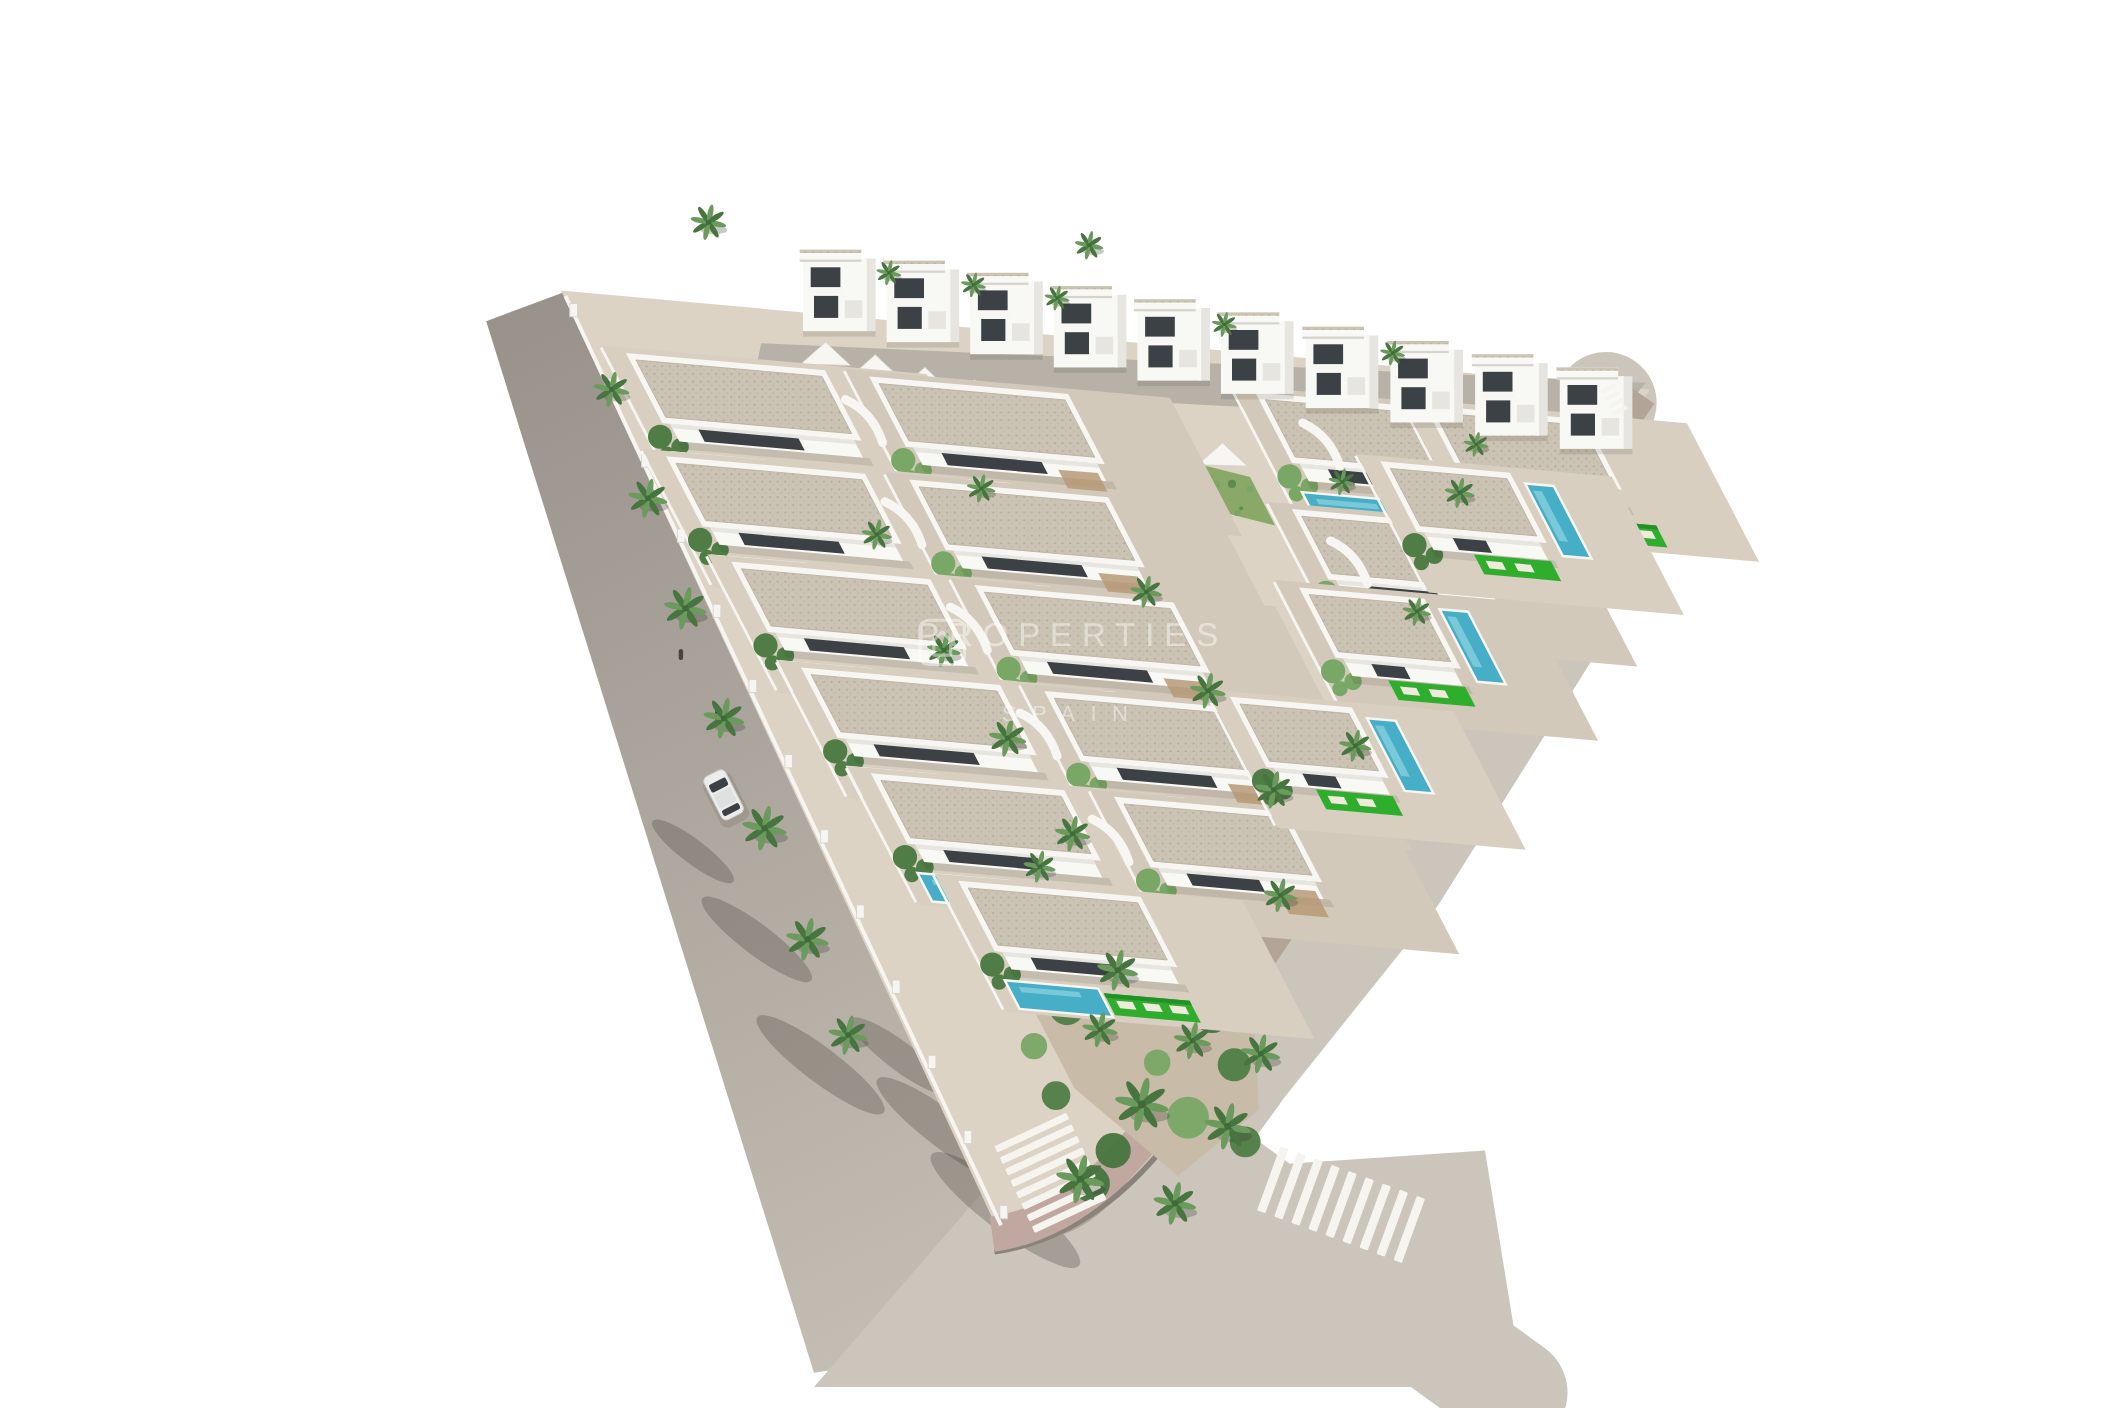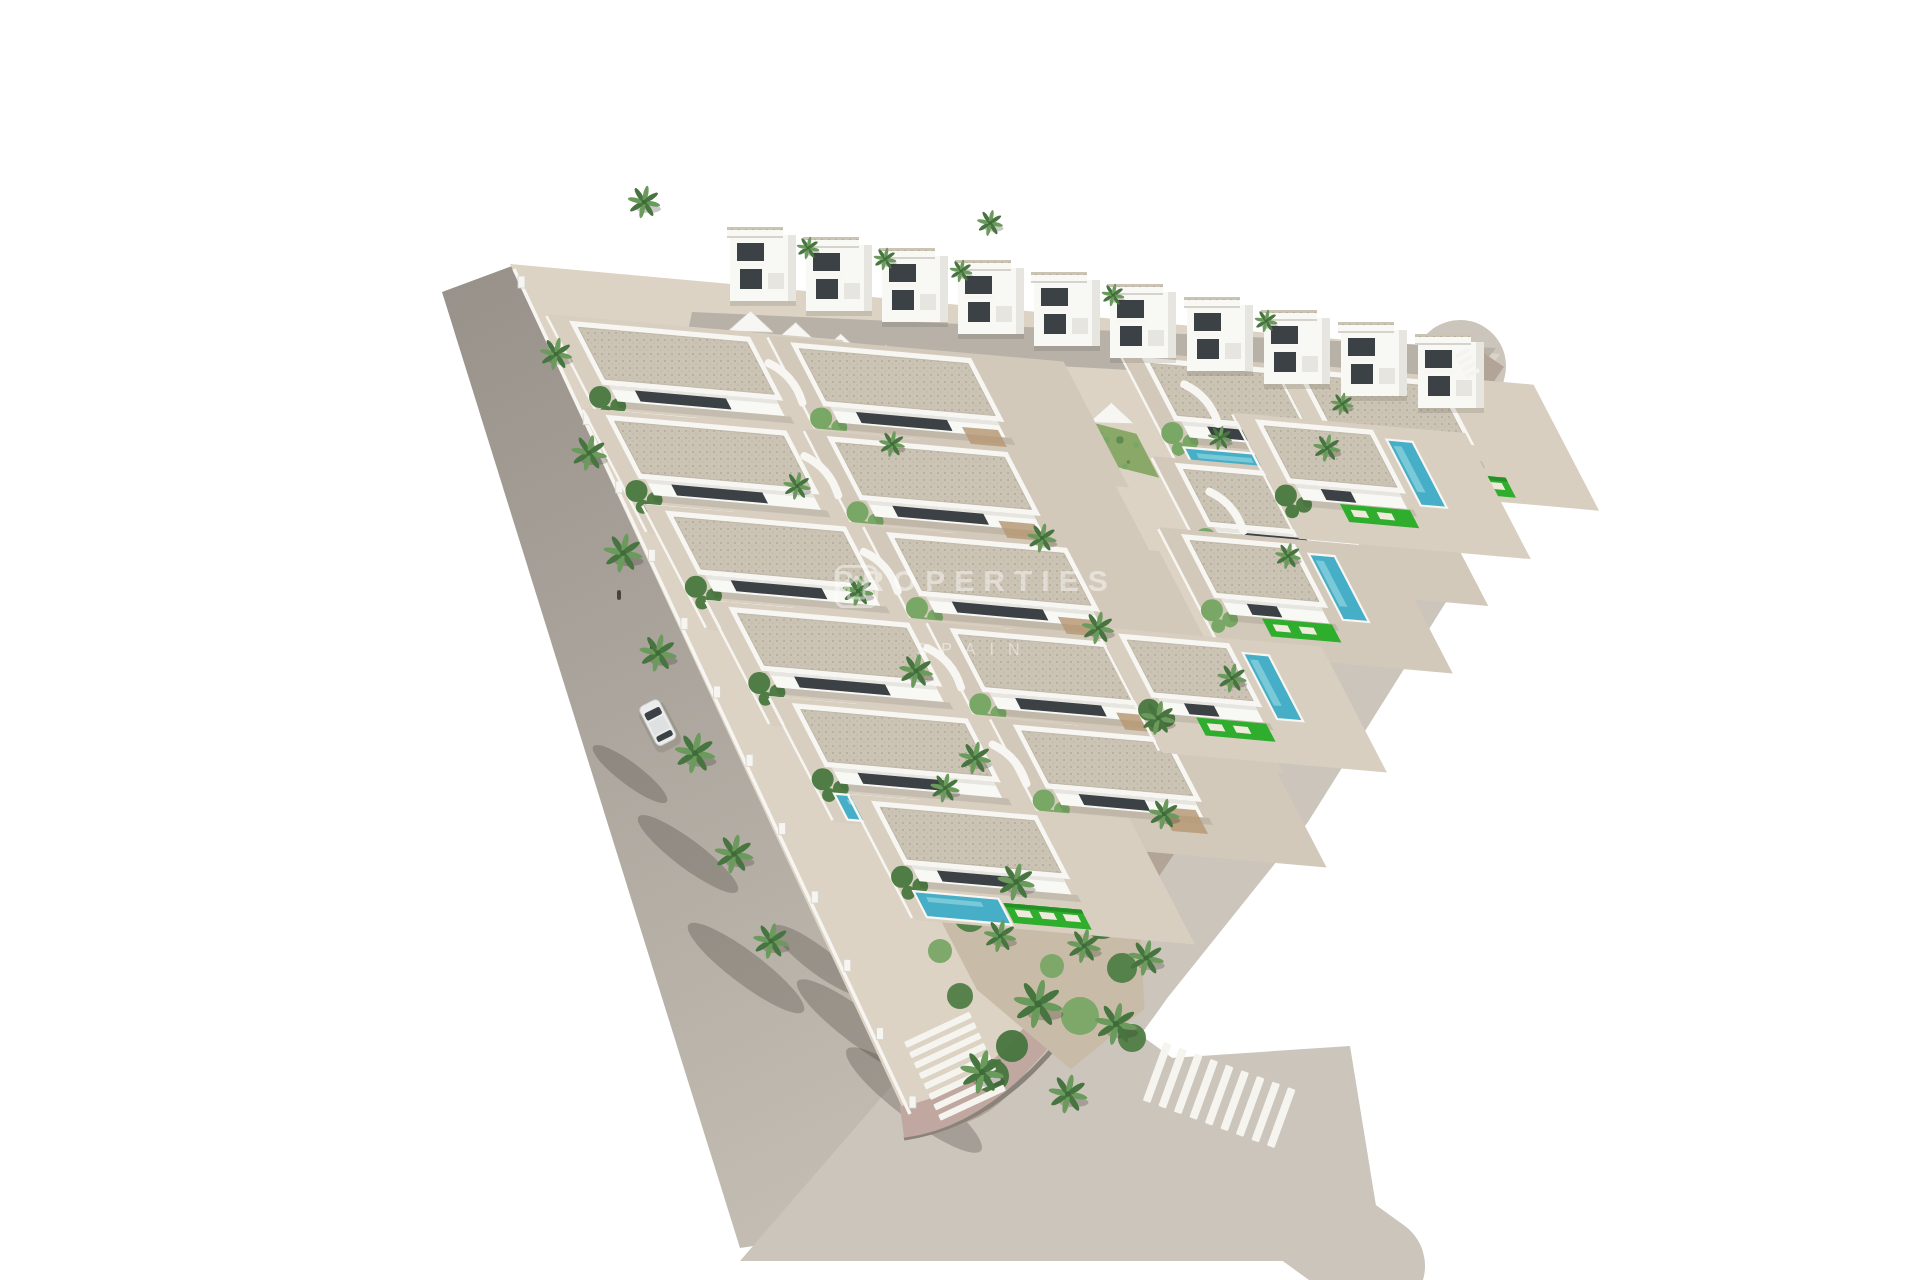--- a/index.html
+++ b/index.html
@@ -5,22 +5,22 @@
   html,body{margin:0;padding:0;background:#ffffff;}
   .stage{position:relative;width:1920px;height:1280px;background:#ffffff;overflow:hidden;
          font-family:"Liberation Sans", sans-serif;}
   .stage svg{position:absolute;left:0;top:0;}
   .watermark{
     position:absolute;left:48.7%;top:46.5%;transform:translate(-50%,-50%);
     display:flex;flex-direction:column;align-items:center;gap:6px;
     color:#ffffff;pointer-events:none;text-align:center;
   }
   .wm-icon{width:46px;height:46px;}
-  .wm-line1{font-size:30px;font-weight:bold;letter-spacing:9px;}
-  .wm-line2{font-size:16px;letter-spacing:14px;margin-top:37px;}
+  .wm-line1{font-size:30px;font-weight:normal;letter-spacing:9px;}
+  .wm-line2{font-size:20px;letter-spacing:14px;margin-top:37px;}
 </style>
 </head>
 <body>
 
 <figure class="stage">
   <svg id="scene" viewBox="0 0 1920 1280" width="1920" height="1280">
       <defs>
         <pattern id="gravel" width="7" height="7" patternUnits="userSpaceOnUse">
           <rect width="7" height="7" fill="#cbc3b3"></rect>
           <circle cx="2" cy="2" r="0.9" fill="#b1a795"></circle>

